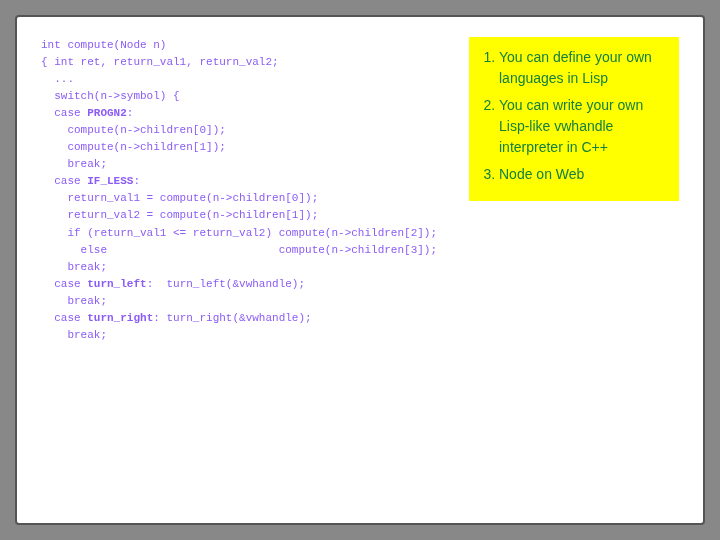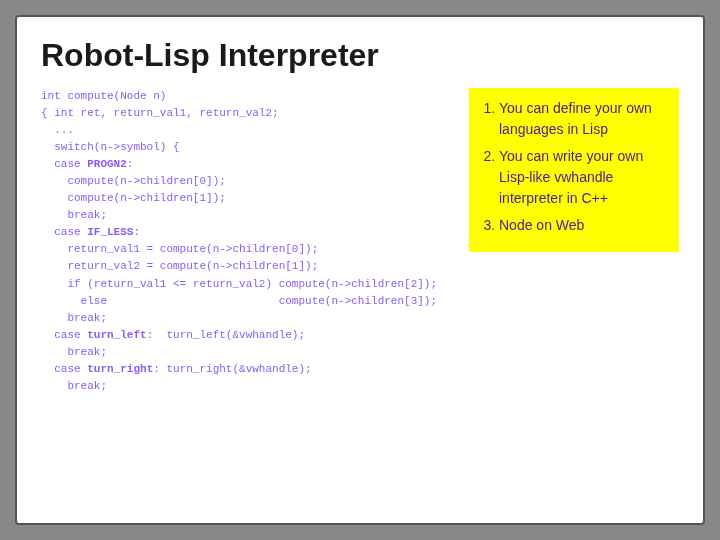--- a/index.html
+++ b/index.html
@@ -48,37 +48,36 @@
       white-space: pre;
       background: transparent;
     }
 
     .bullet-box {
       width: 210px;
       background: #ffff00;
       padding: 10px 12px;
       font-size: 14px;
       line-height: 1.5;
-      color: #4c1d95;
+      color: #15803d;
       flex-shrink: 0;
     }
 
     .bullet-box ol {
       padding-left: 18px;
     }
 
     .bullet-box li {
       margin-bottom: 6px;
     }
   </style>
 </head>
 <body>
 
 <div class="slide">
-  <div class="slide-title">Robot-Lisp Interpreter</div>
   <div class="content-area">
     <div class="code-block"><span>int compute(Node n)</span>
 <span>{ int ret, return_val1, return_val2;</span>
 <span>  ...</span>
 <span>  switch(n-&gt;symbol) {</span>
 <span>  case <strong>PROGN2</strong>:</span>
 <span>    compute(n-&gt;children[0]);</span>
 <span>    compute(n-&gt;children[1]);</span>
 <span>    break;</span>
 <span>  case <strong>IF_LESS</strong>:</span>

